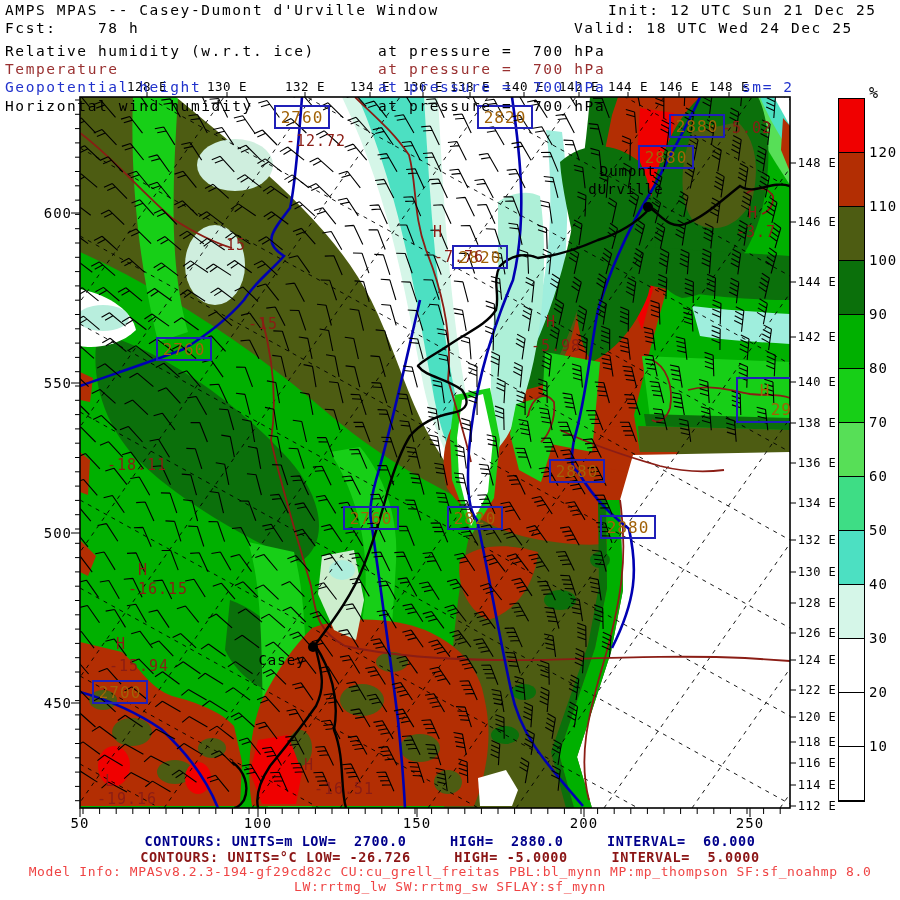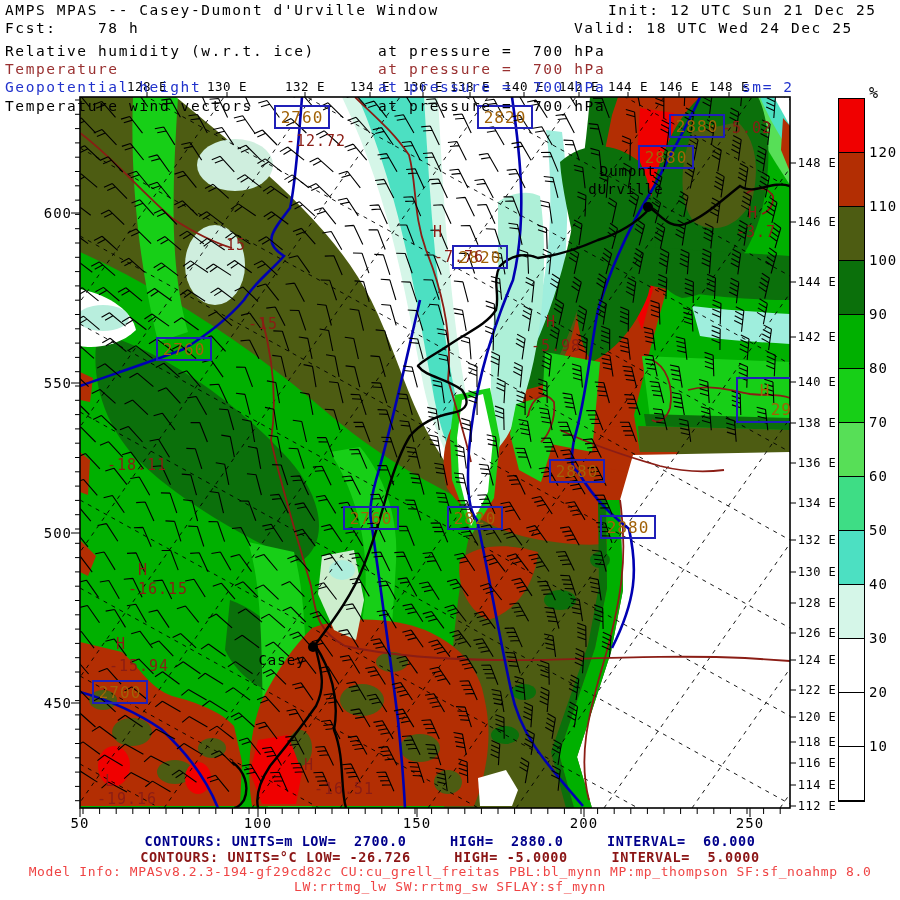--- a/index.html
+++ b/index.html
@@ -973,21 +973,21 @@
     <div class="t hdr" style="left:5px;top:21px">Fcst:    78 h</div>
     <div class="t hdr" style="left:574px;top:21px">Valid: 18 UTC Wed 24 Dec 25</div>
 
     <div class="t hdr" style="left:5px;top:44px">Relative humidity (w.r.t. ice)</div>
     <div class="t hdr" style="left:378px;top:44px">at pressure =  700 hPa</div>
     <div class="t hdr c-red" style="left:5px;top:62px">Temperature</div>
     <div class="t hdr c-red" style="left:378px;top:62px">at pressure =  700 hPa</div>
     <div class="t hdr c-blue" style="left:5px;top:80px">Geopotential height</div>
     <div class="t hdr c-blue" style="left:378px;top:80px">at pressure =  700 hPa</div>
     <div class="t hdr c-blue" style="left:742px;top:80px">sm= 2</div>
-    <div class="t hdr" style="left:5px;top:99px">Temperature wind vectors</div>
+    <div class="t hdr" style="left:5px;top:99px">Horizontal wind humidity</div>
     <div class="t hdr" style="left:378px;top:99px">at pressure =  700 hPa</div>
 
     <div class="ftr-blue" style="top:833px">CONTOURS: UNITS=m LOW=  2700.0     HIGH=  2880.0     INTERVAL=  60.000</div>
     <div class="ftr-red" style="top:849px">CONTOURS: UNITS=°C LOW= -26.726     HIGH= -5.0000     INTERVAL=  5.0000</div>
     <div class="ftr-blk" style="top:864px">Model Info: MPASv8.2.3-194-gf29cd82c CU:cu_grell_freitas PBL:bl_mynn MP:mp_thompson SF:sf_noahmp 8.0</div>
     <div class="ftr-blk" style="top:879px">LW:rrtmg_lw SW:rrtmg_sw SFLAY:sf_mynn</div>
   </div>
 
   <div id="axlabs">
       <div class="axis-left" style="left:32px;top:205px">600</div>

